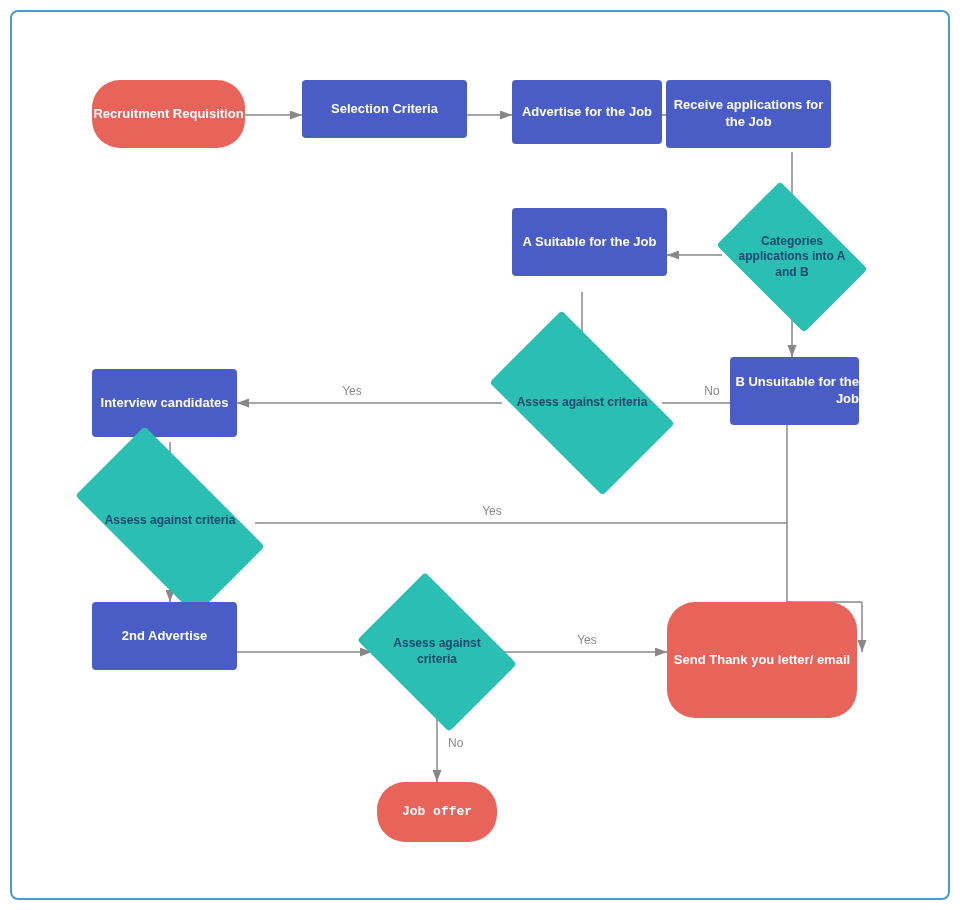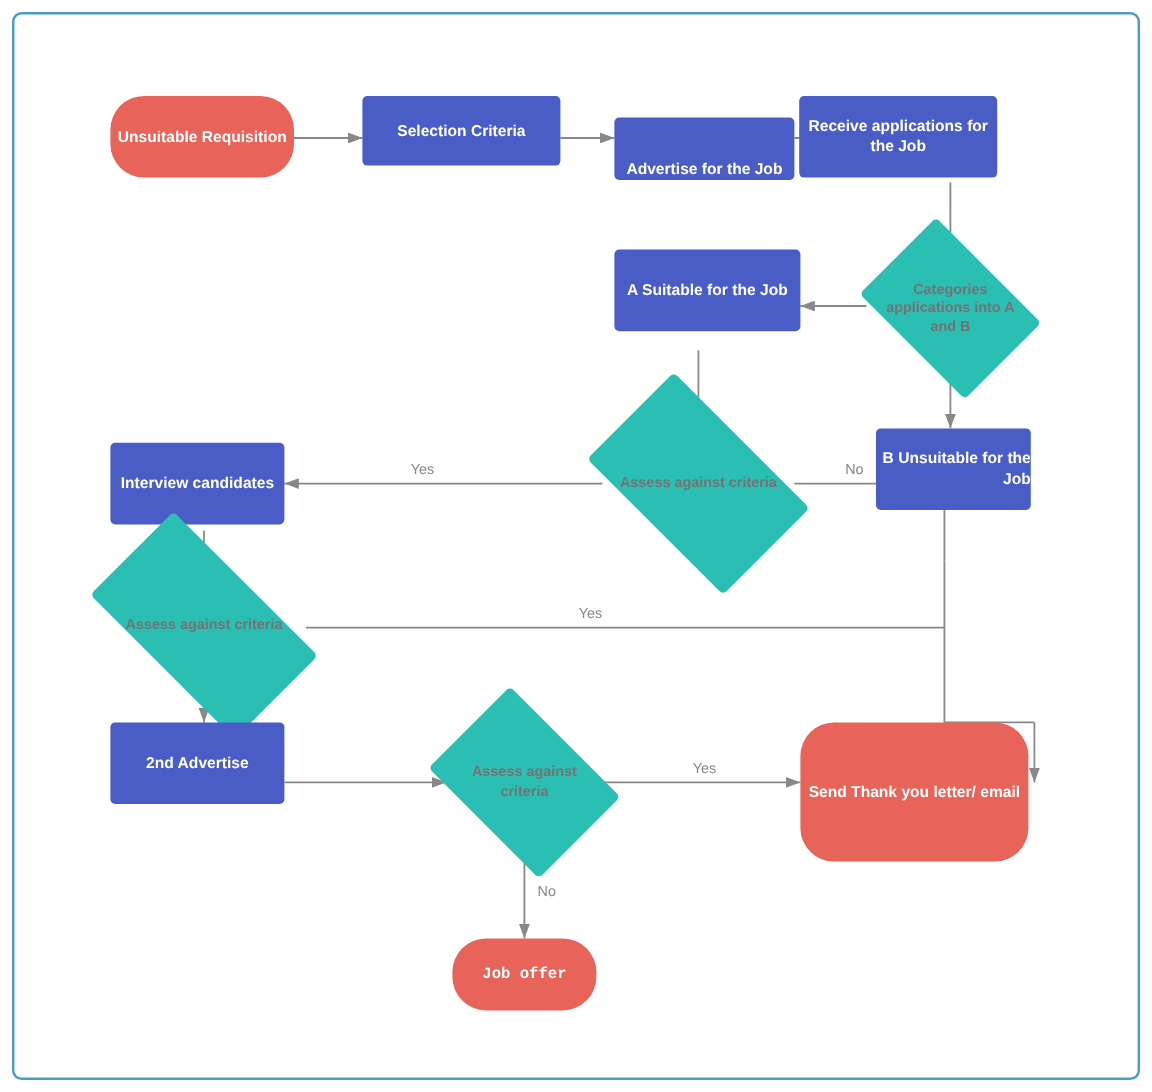--- a/index.html
+++ b/index.html
@@ -47,21 +47,21 @@
       width: 100%;
       height: 100%;
       background: #2bbfb3;
       transform: rotate(45deg);
       position: absolute;
       border-radius: 4px;
     }
     .diamond-text {
       position: relative;
       z-index: 2;
-      color: #737373;
+      color: #0c4a6e;
       font-size: 12px;
       font-weight: 600;
       text-align: center;
       line-height: 1.3;
     }
     
     .connectors {
       position: absolute;
       top: 0; left: 0;
       width: 100%; height: 100%;
@@ -115,28 +115,28 @@
 
     <line x1="425" y1="690" x2="425" y2="770" stroke="#888" stroke-width="1.5" marker-end="url(#arrowhead)"></line>
     <text x="436" y="735" font-size="12" fill="#888" text-anchor="start">No</text>
 
     <line x1="775" y1="455" x2="775" y2="590" stroke="#888" stroke-width="1.5"></line>
     <line x1="775" y1="590" x2="850" y2="590" stroke="#888" stroke-width="1.5"></line>
     <line x1="850" y1="590" x2="850" y2="640" stroke="#888" stroke-width="1.5" marker-end="url(#arrowhead)"></line>
   </svg>
 
   <div class="node rect-salmon" style="left:80px;top:68px;width:153px;height:68px;">
-    <span>Unsuitable Requisition</span>
+    <span>Recruitment Requisition</span>
   </div>
 
   <div class="node rect-blue" style="left:290px;top:68px;width:165px;height:58px;">
     <span>Selection Criteria</span>
   </div>
 
-  <div class="node rect-blue" style="left:500px;top:86px;width:150px;height:52px;align-items:flex-end;">
+  <div class="node rect-blue" style="left:500px;top:68px;width:150px;height:64px;">
     <span>Advertise for the Job</span>
   </div>
 
   <div class="node rect-blue" style="left:654px;top:68px;width:165px;height:68px;">
     <span>Receive applications for the Job</span>
   </div>
 
   <div class="node diamond" style="left:718px;top:200px;width:124px;height:90px;">
     <div class="diamond-inner"></div>
     <span class="diamond-text">Categories applications into A and B</span>

